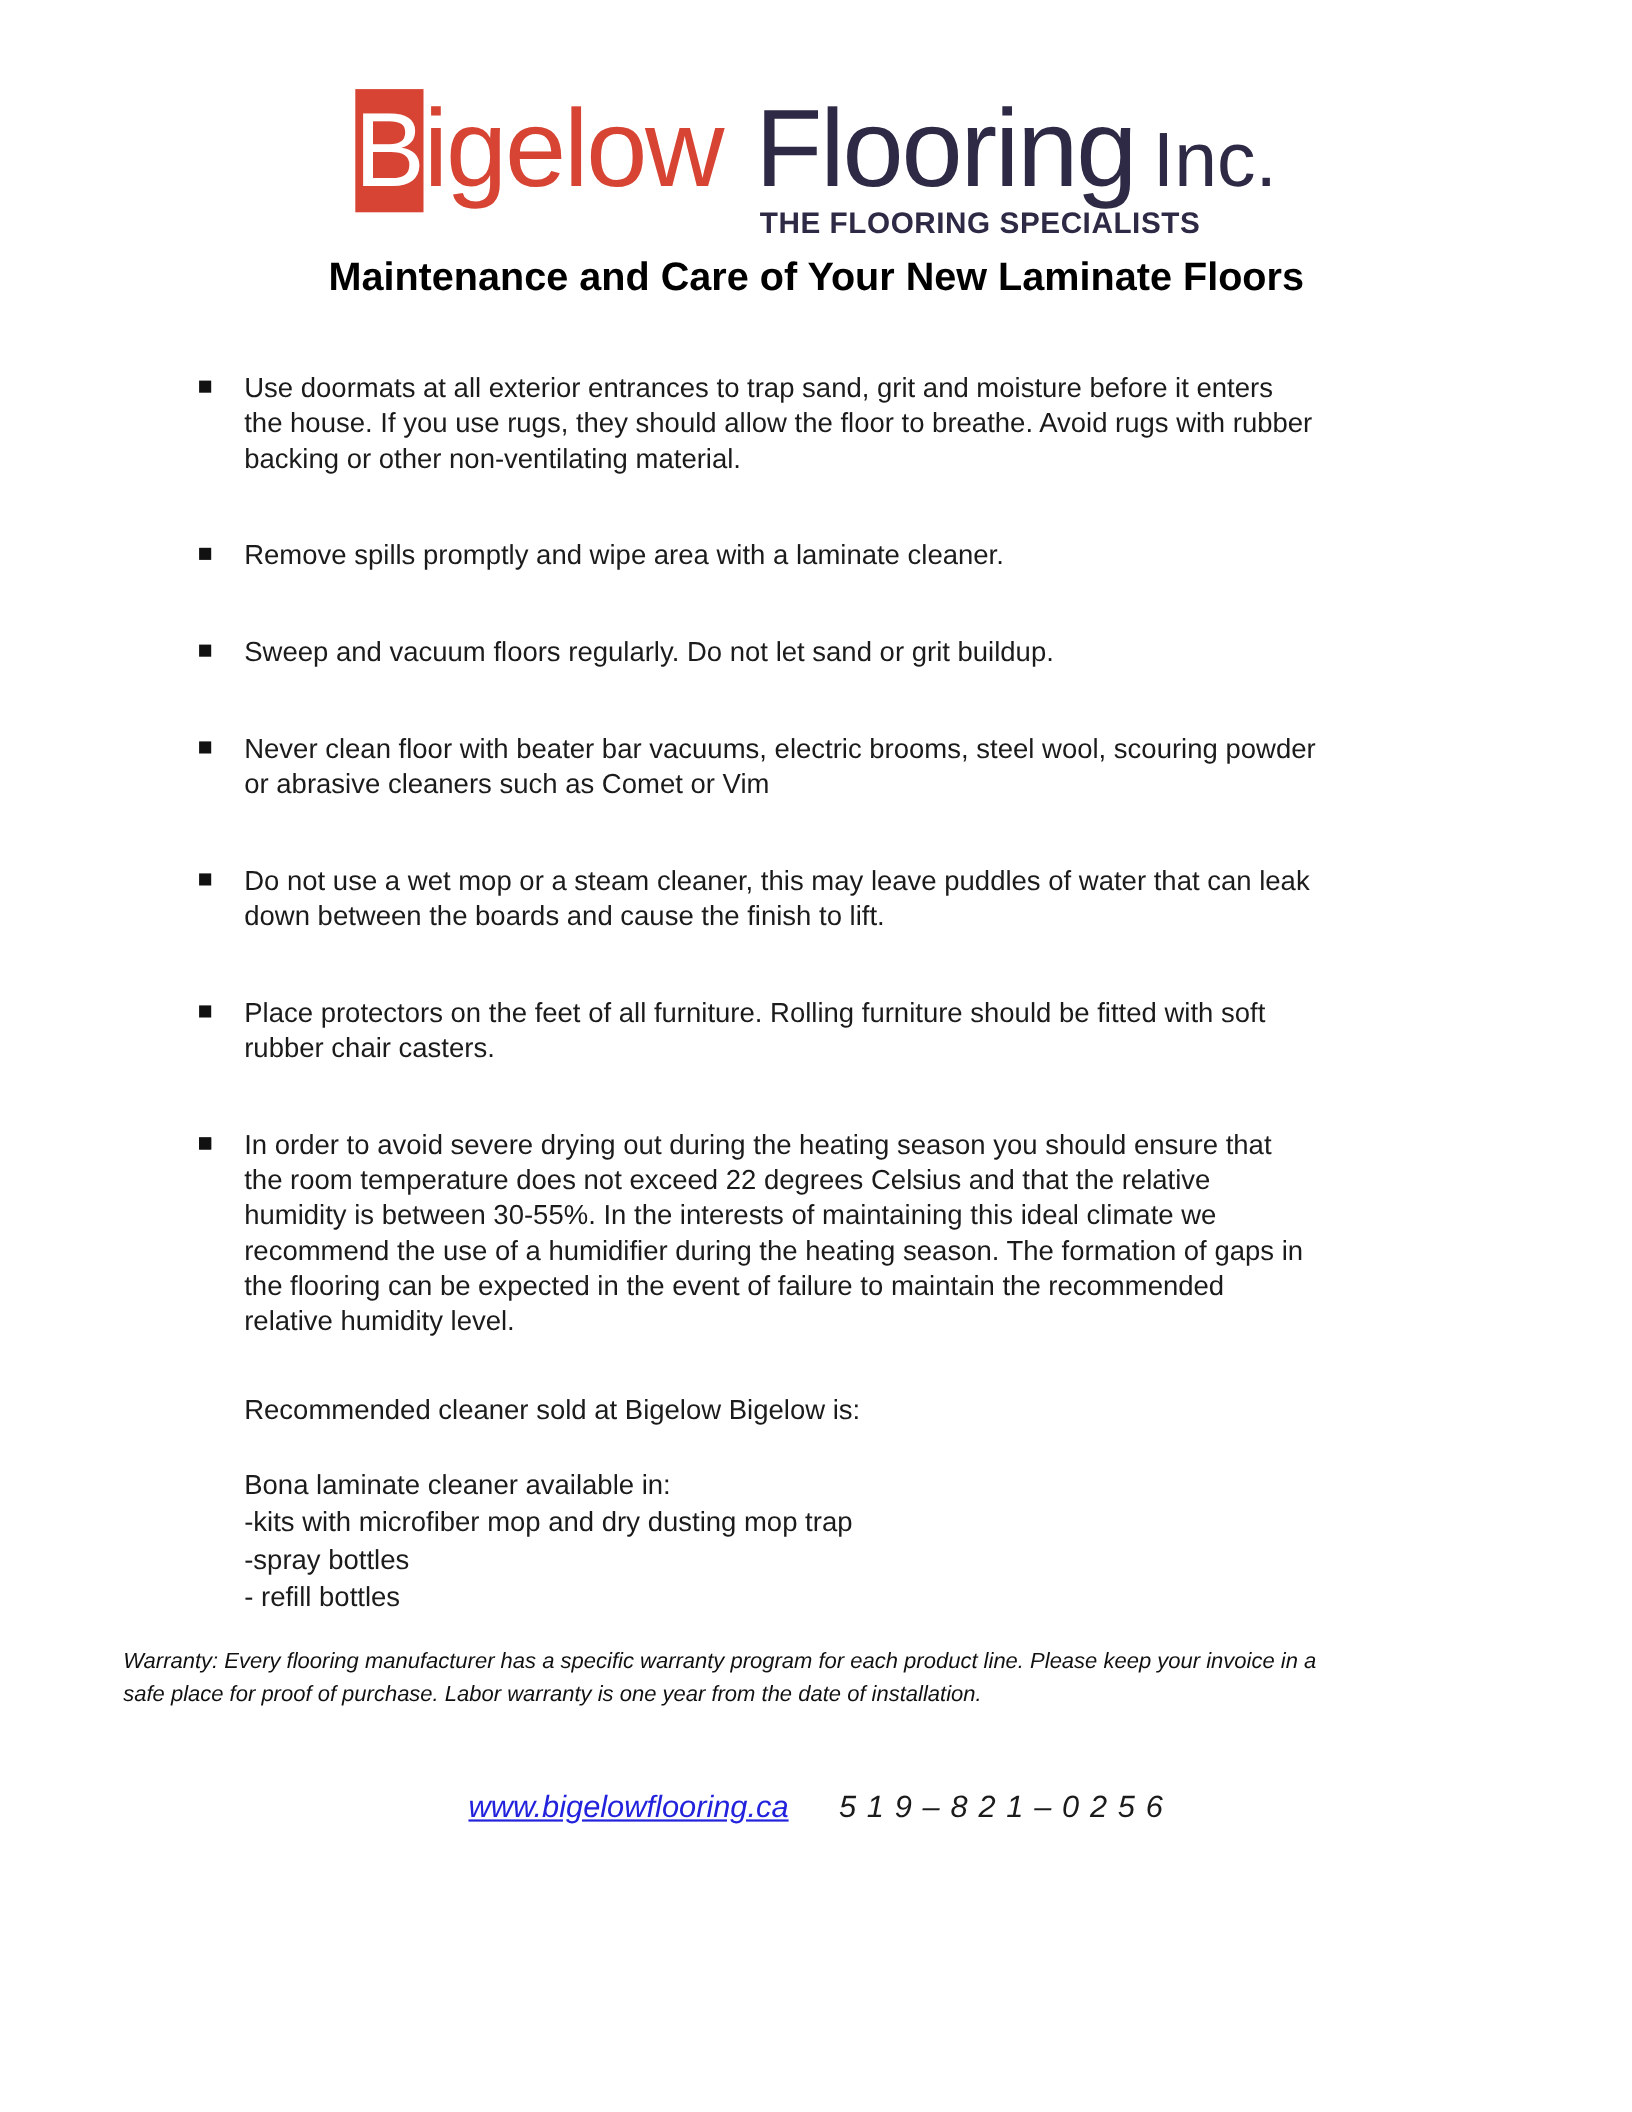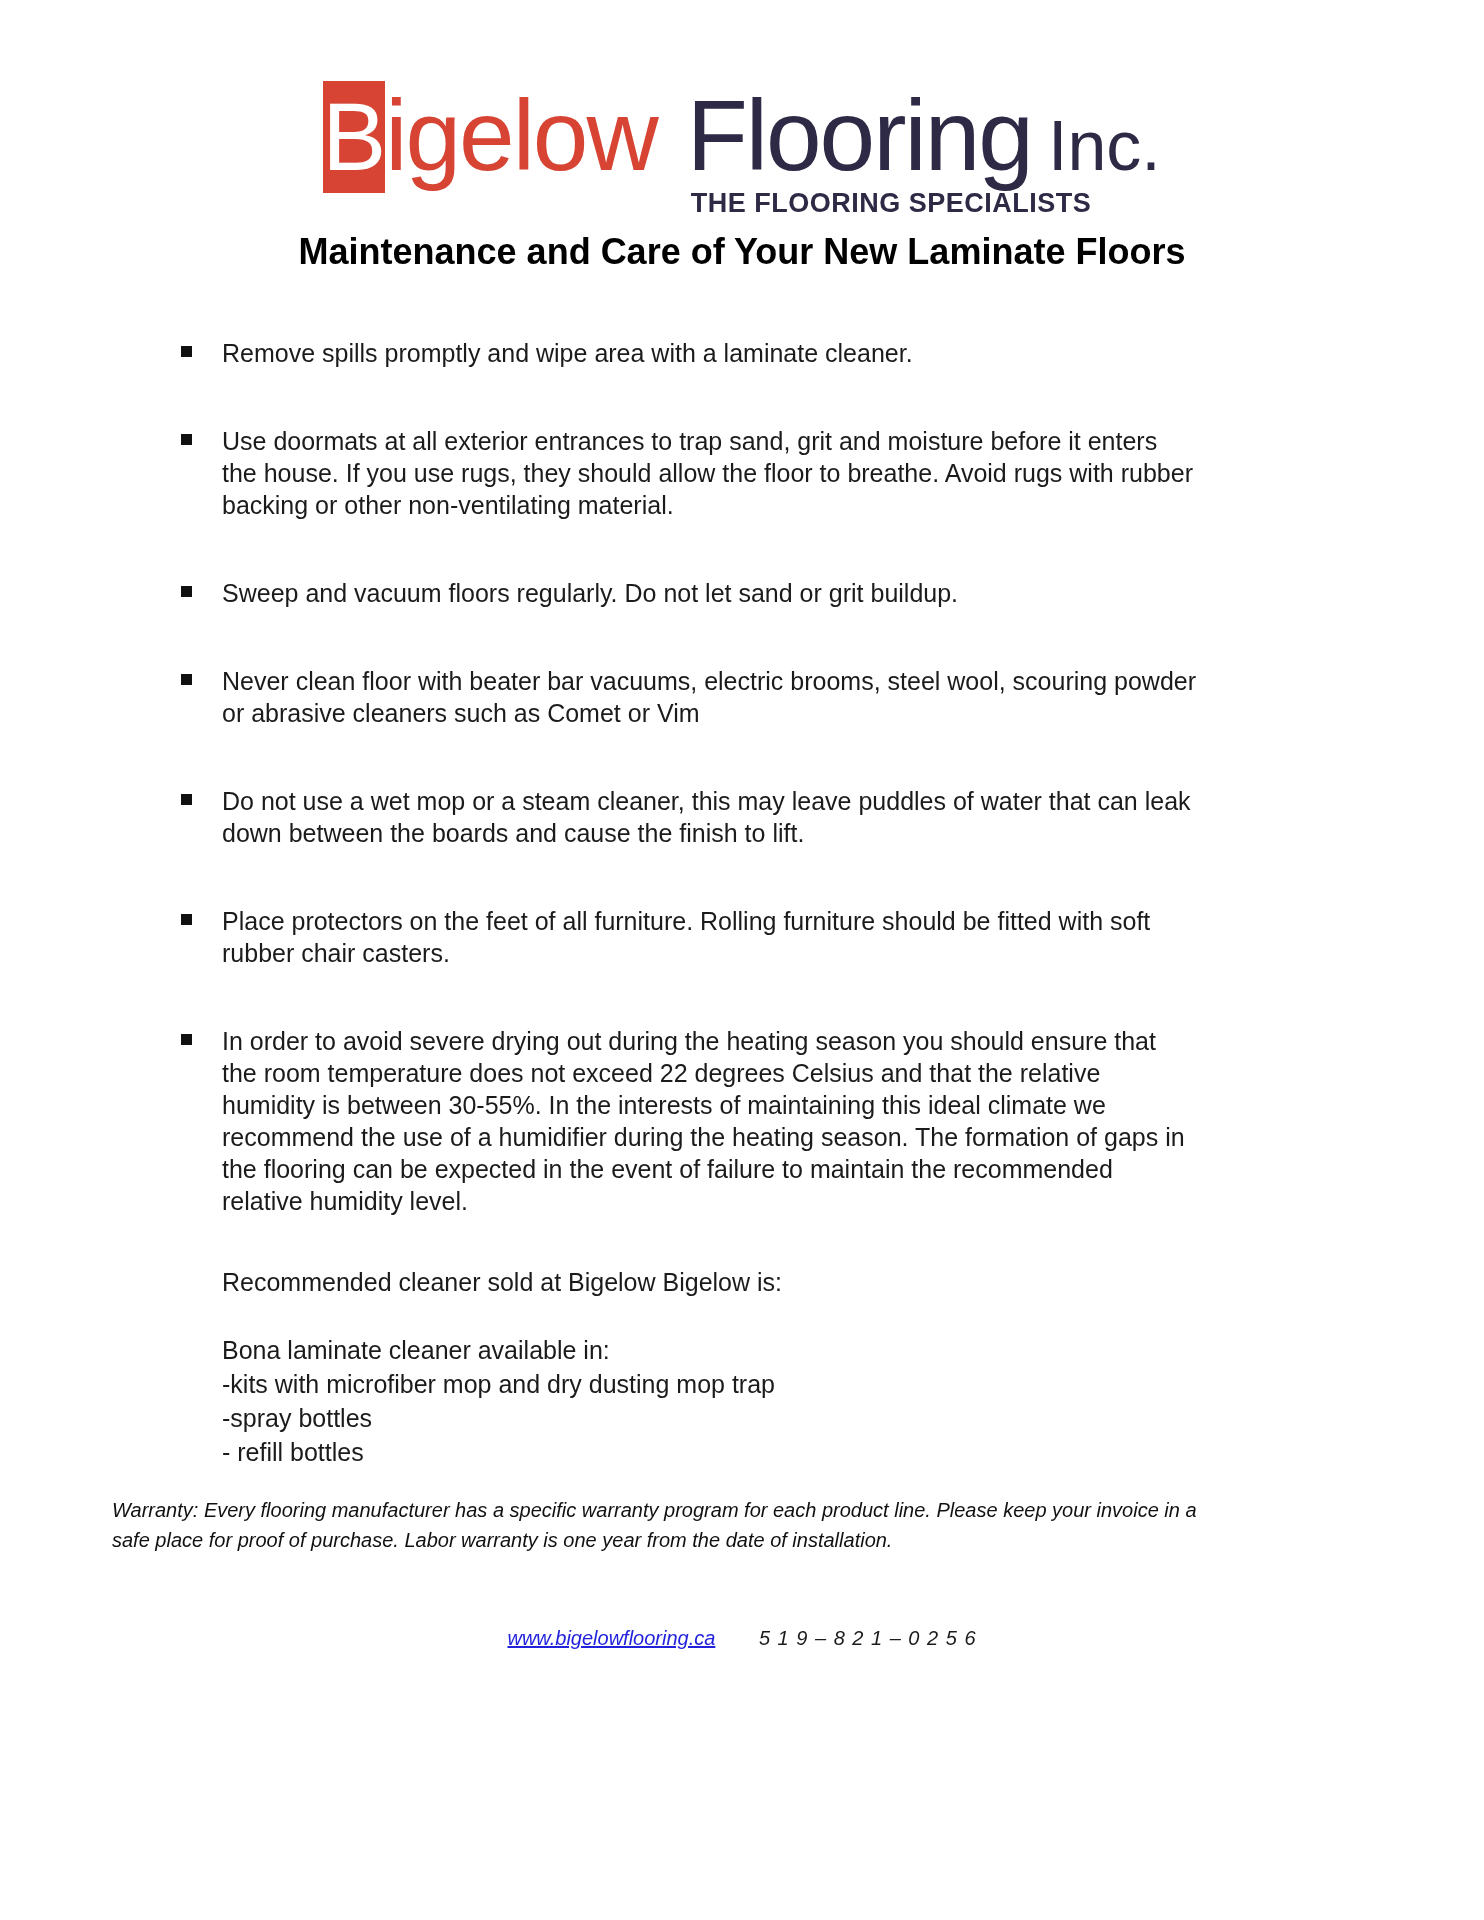--- a/index.html
+++ b/index.html
@@ -116,21 +116,21 @@
     font-style: italic;
     line-height: 30px;
     white-space: pre-line;
     color: #111111;
   }
 
   
   .footer {
     margin-top: 72px;
     text-align: center;
-    font-size: 20px;
+    font-size: 28px;
     font-style: italic;
   }
   .site-link {
     color: var(--link-blue, #2222DD);
     text-decoration: underline;
   }
   .phone {
     margin-left: 38px;
     letter-spacing: 1px;
     color: #1b1b1b;
@@ -151,27 +151,27 @@
       <span class="tagline">THE FLOORING SPECIALISTS</span>
     </span>
     <span class="inc">Inc.</span>
   </header>
 
   <h1 class="doc-title">Maintenance and Care of Your New Laminate Floors</h1>
 
   <ul class="bullets">
     <li>
       <span class="bullet-marker"></span>
-      <span class="li-text">Remove spills promptly and wipe area with a laminate cleaner.</span>
-    </li>
-    <li>
-      <span class="bullet-marker"></span>
       <span class="li-text">Use doormats at all exterior entrances to trap sand, grit and moisture before it enters
 the house. If you use rugs, they should allow the floor to breathe. Avoid rugs with rubber
 backing or other non-ventilating material.</span>
+    </li>
+    <li>
+      <span class="bullet-marker"></span>
+      <span class="li-text">Remove spills promptly and wipe area with a laminate cleaner.</span>
     </li>
     <li>
       <span class="bullet-marker"></span>
       <span class="li-text">Sweep and vacuum floors regularly. Do not let sand or grit buildup.</span>
     </li>
     <li>
       <span class="bullet-marker"></span>
       <span class="li-text">Never clean floor with beater bar vacuums, electric brooms, steel wool, scouring powder
 or abrasive cleaners such as Comet or Vim</span>
     </li>

